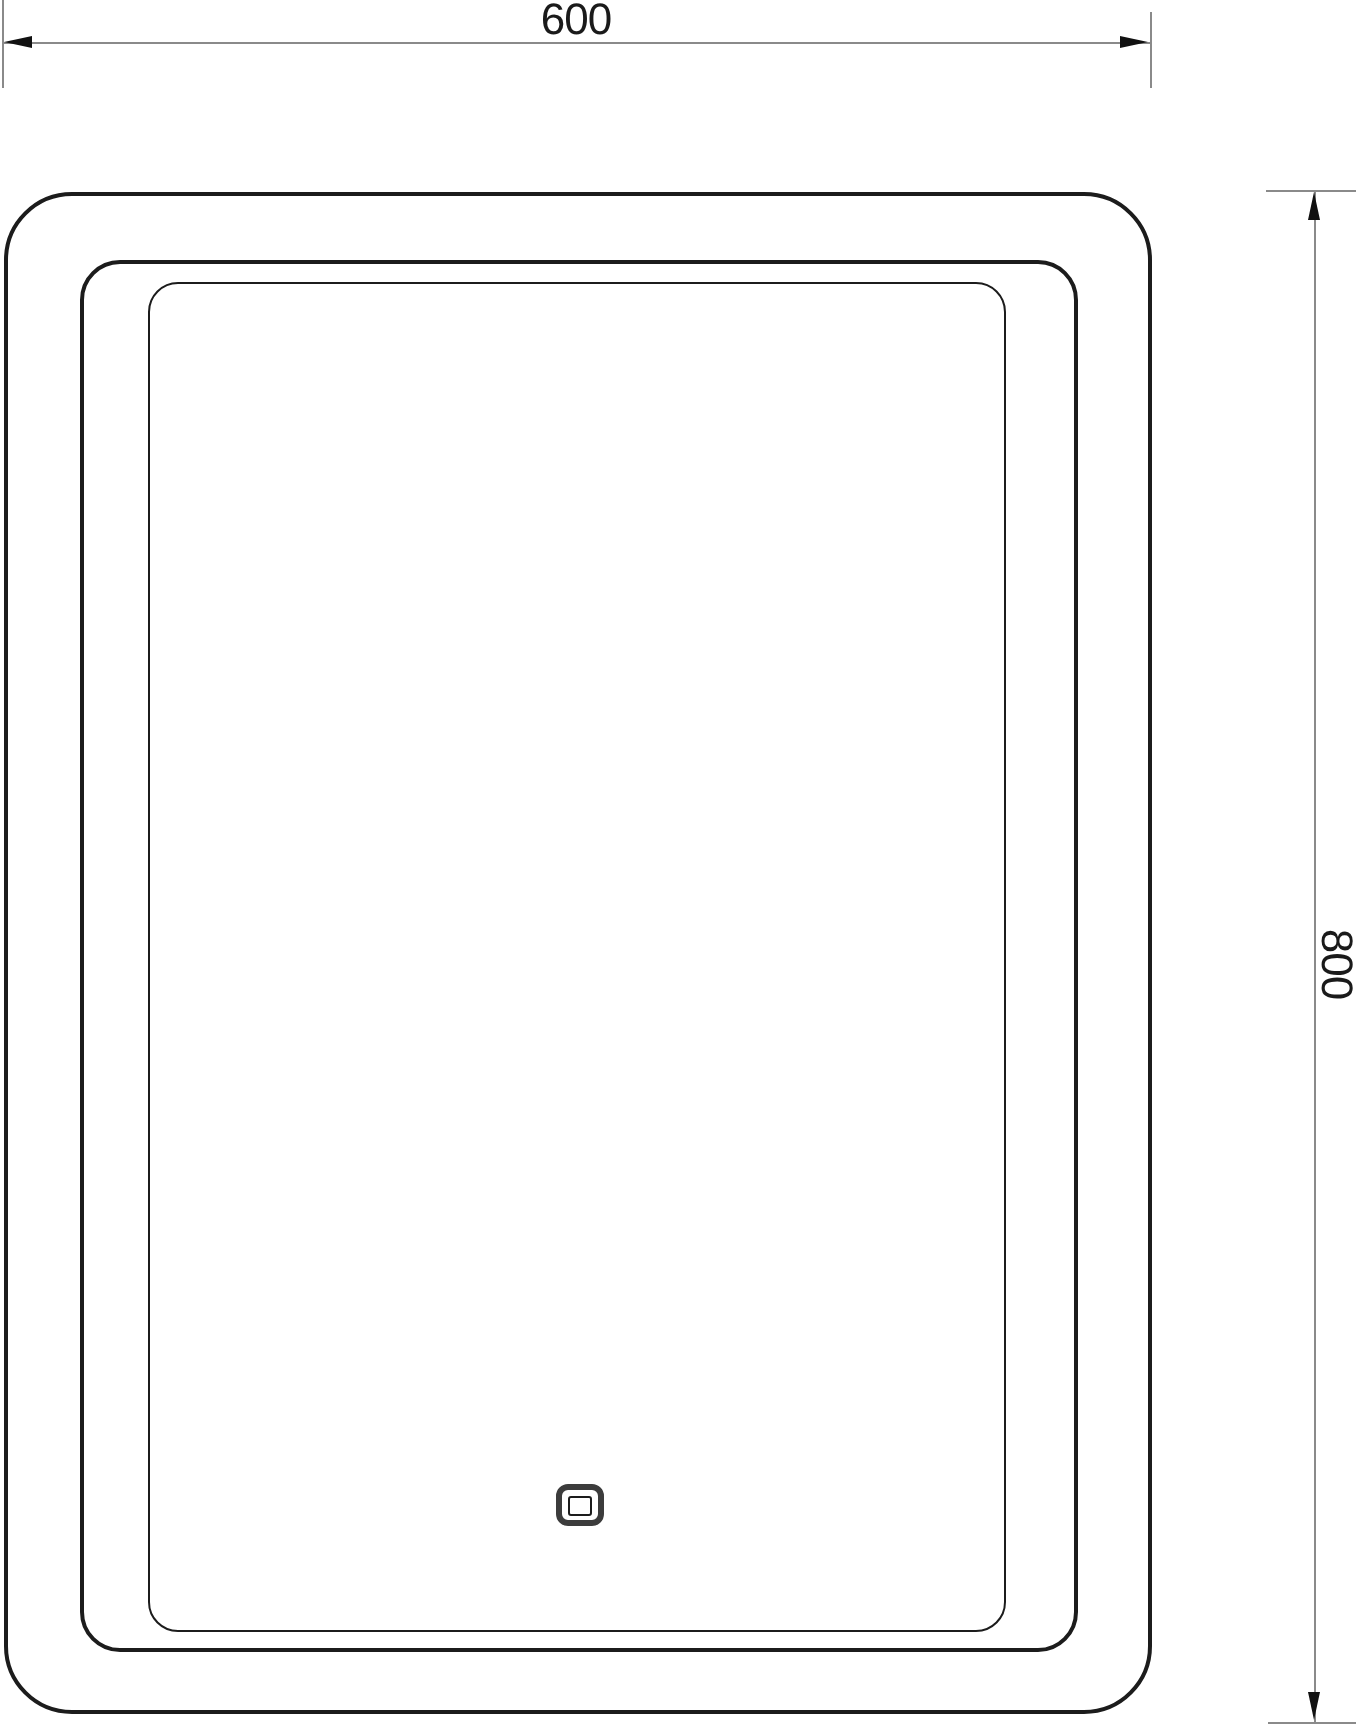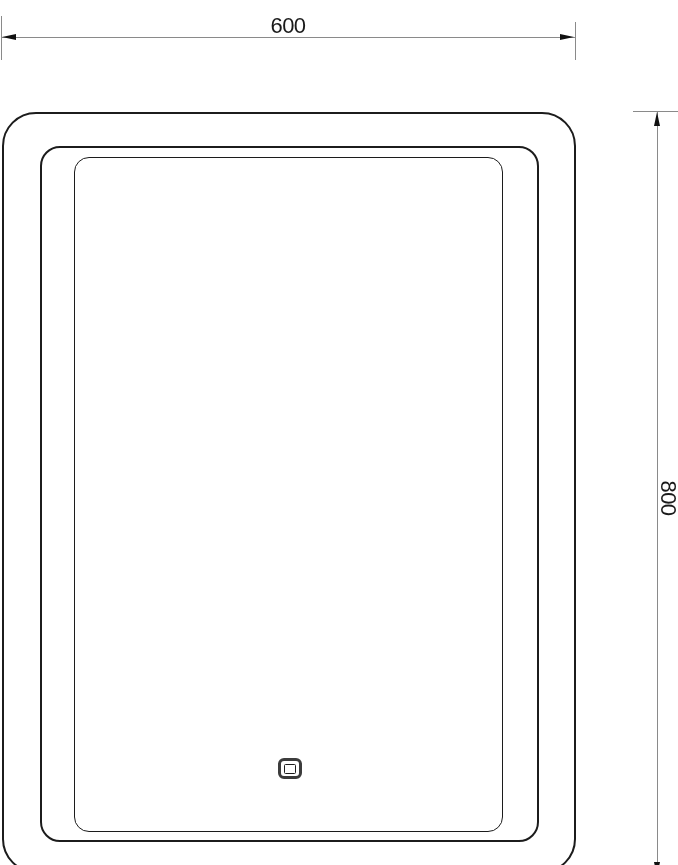--- a/index.html
+++ b/index.html
@@ -3,21 +3,21 @@
 <meta charset="utf-8">
 <style>
   * { margin: 0; padding: 0; box-sizing: border-box; }
   html, body { background: #fff; }
   body {
     font-family: "Liberation Sans", sans-serif;
     width: 678px; height: 865px;
     position: relative; overflow: hidden;
   }
   .sheet {
-    position: absolute; left: 0; top: 16px;
+    position: absolute; left: 0; top: 0;
     width: 678px; height: 657px;
     background: var(--bg, #ffffff);
   }
 
   
   .rect { position: absolute; border-style: solid; border-color: var(--outline, #1c1c1c); background: transparent; }
   .rect.outer  { left: 2px;  top: 96px;  width: 574px; height: 761px; border-width: 2px; border-radius: 34px; }
   .rect.middle { left: 40px; top: 130px; width: 499px; height: 696px; border-width: 2px; border-radius: 20px; }
   .rect.inner  { left: 74px; top: 141px; width: 429px; height: 675px; border-width: 1.6px; border-radius: 15px; }
 

